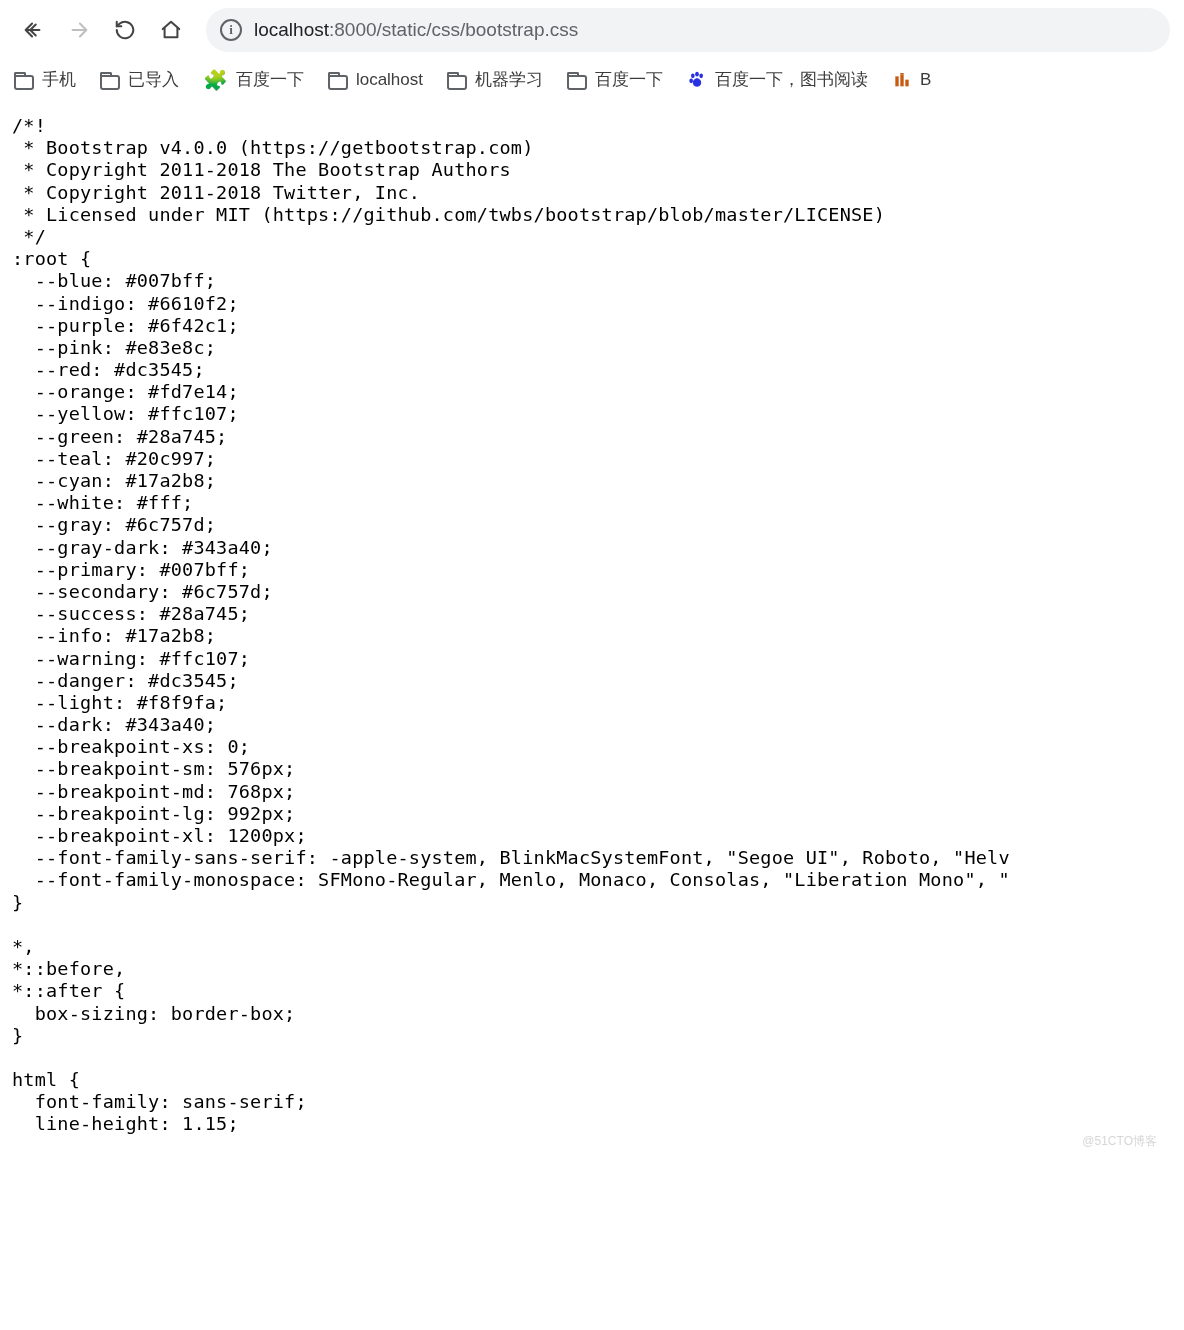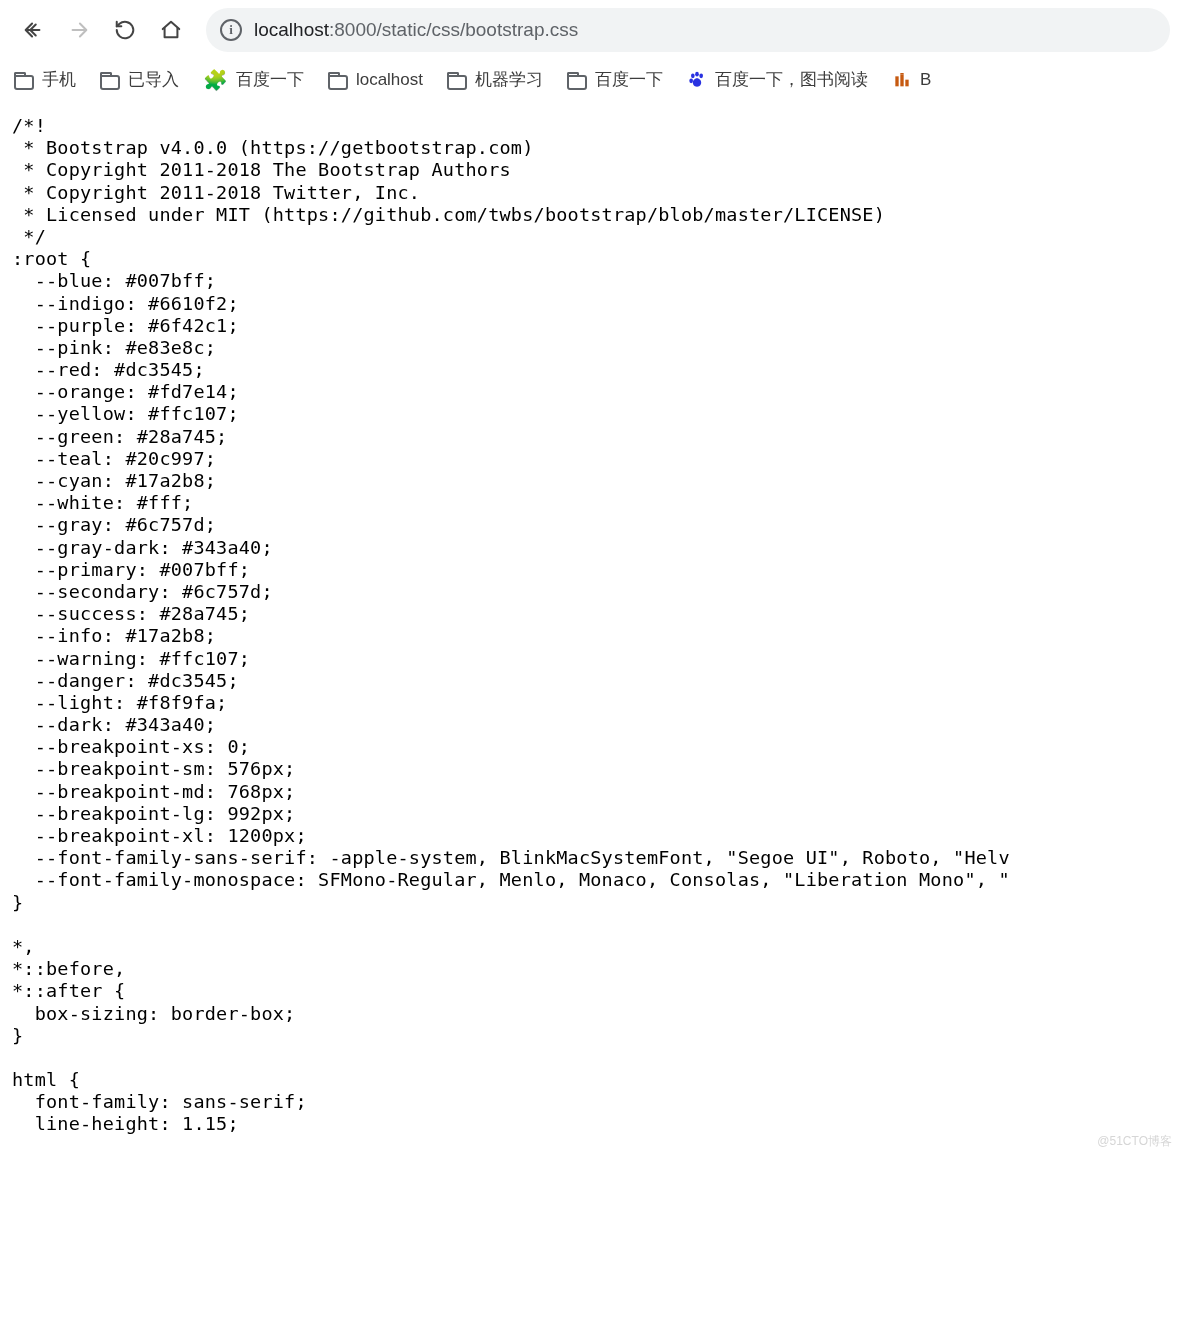--- a/index.html
+++ b/index.html
@@ -105,21 +105,21 @@
       padding: 14px 0 0 12px;
       font-family: "SFMono-Regular", Menlo, Monaco, Consolas, monospace;
       font-size: 18.5px;
       line-height: 1.2;
       white-space: pre;
       color: #000;
       letter-spacing: 0.2px;
     }
     .watermark {
       position: fixed;
-      right: 12px;
+      right: 27px;
       bottom: 180px;
       font-size: 12px;
       color: #d6d6d6;
       margin-top: 30px;
     }
   </style>
 </head>
 <body>
 
 <div class="toolbar">

